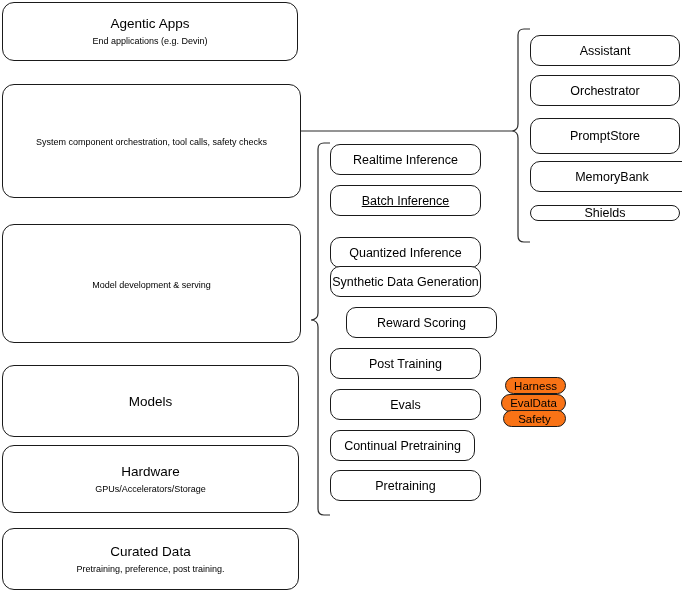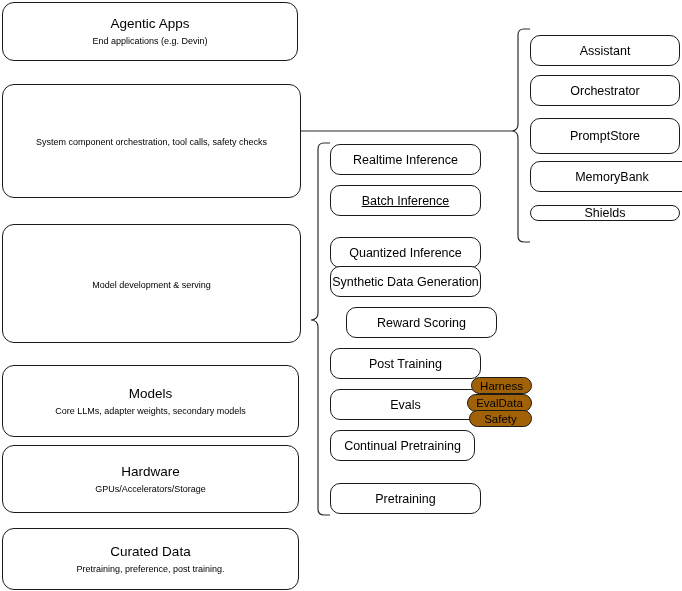--- a/index.html
+++ b/index.html
@@ -55,26 +55,27 @@
     align-items: center;
     justify-content: center;
     font-size: 12.5px;
     color: #000;
   }
   .pill {
     position: absolute;
     box-sizing: border-box;
     border: 1.3px solid #1a1a1a;
     border-radius: 9px;
-    background: #a16207;
+    background: #f97316;
     display: flex;
     align-items: center;
     justify-content: center;
     font-size: 11.5px;
     color: #000;
+    margin-left: 34px;
   }
   svg.overlay {
     position: absolute;
     left: 0; top: 0;
     width: 682px;
     height: 591px;
     pointer-events: none;
   }
   svg.overlay path, svg.overlay line {
     fill: none;
@@ -93,42 +94,41 @@
         <div class="subtitle">End applications (e.g. Devin)</div>
       </div>
       <div class="box" style="left: 2px; top: 84px; width: 299px; height: 114px;">
         <div class="subtitle">System component orchestration, tool calls, safety checks</div>
       </div>
       <div class="box" style="left: 2px; top: 224px; width: 299px; height: 119px;">
         <div class="subtitle">Model development &amp; serving</div>
       </div>
       <div class="box" style="left: 2px; top: 365px; width: 297px; height: 72px;">
         <div class="title">Models</div>
-        <div class="subtitle">Core LLMs, adapter weights, secondary models</div>
       </div>
       <div class="box" style="left: 2px; top: 445px; width: 297px; height: 68px;">
         <div class="title">Hardware</div>
         <div class="subtitle">GPUs/Accelerators/Storage</div>
       </div>
       <div class="box" style="left: 2px; top: 528px; width: 297px; height: 62px;">
         <div class="title">Curated Data</div>
         <div class="subtitle">Pretraining, preference, post training.</div>
       </div>
     </div>
 
   <div id="toolchain">
       <div class="lane" style="left: 330px; top: 144px; width: 151px; height: 31px;">Realtime Inference</div>
       <div class="lane" style="left: 330px; top: 185px; width: 151px; height: 31px; text-decoration: underline;">Batch Inference</div>
       <div class="lane" style="left: 330px; top: 225px; width: 151px; height: 31px; margin-top: 12px;">Quantized Inference</div>
       <div class="lane" style="left: 330px; top: 266px; width: 151px; height: 31px;">Synthetic Data Generation</div>
       <div class="lane" style="left: 330px; top: 307px; width: 151px; height: 31px; margin-left: 16px;">Reward Scoring</div>
       <div class="lane" style="left: 330px; top: 348px; width: 151px; height: 31px;">Post Training</div>
       <div class="lane" style="left: 330px; top: 389px; width: 151px; height: 31px;">Evals</div>
       <div class="lane" style="left: 330px; top: 430px; width: 145px; height: 31px;">Continual Pretraining</div>
-      <div class="lane" style="left: 330px; top: 483px; width: 151px; height: 31px;">Pretraining</div>
+      <div class="lane" style="left: 330px; top: 470px; width: 151px; height: 31px;">Pretraining</div>
     </div>
 
   <div id="evaltags">
       <div class="pill" style="left: 471px; top: 377px; width: 61px; height: 17px; z-index: 10;">Harness</div>
       <div class="pill" style="left: 467px; top: 394px; width: 65px; height: 18px; z-index: 11;">EvalData</div>
       <div class="pill" style="left: 469px; top: 410px; width: 63px; height: 17px; z-index: 12;">Safety</div>
     </div>
 
   <div id="syscomponents">
       <div class="lane" style="left: 530px; top: 35px; width: 150px; height: 31px;">Assistant</div>

